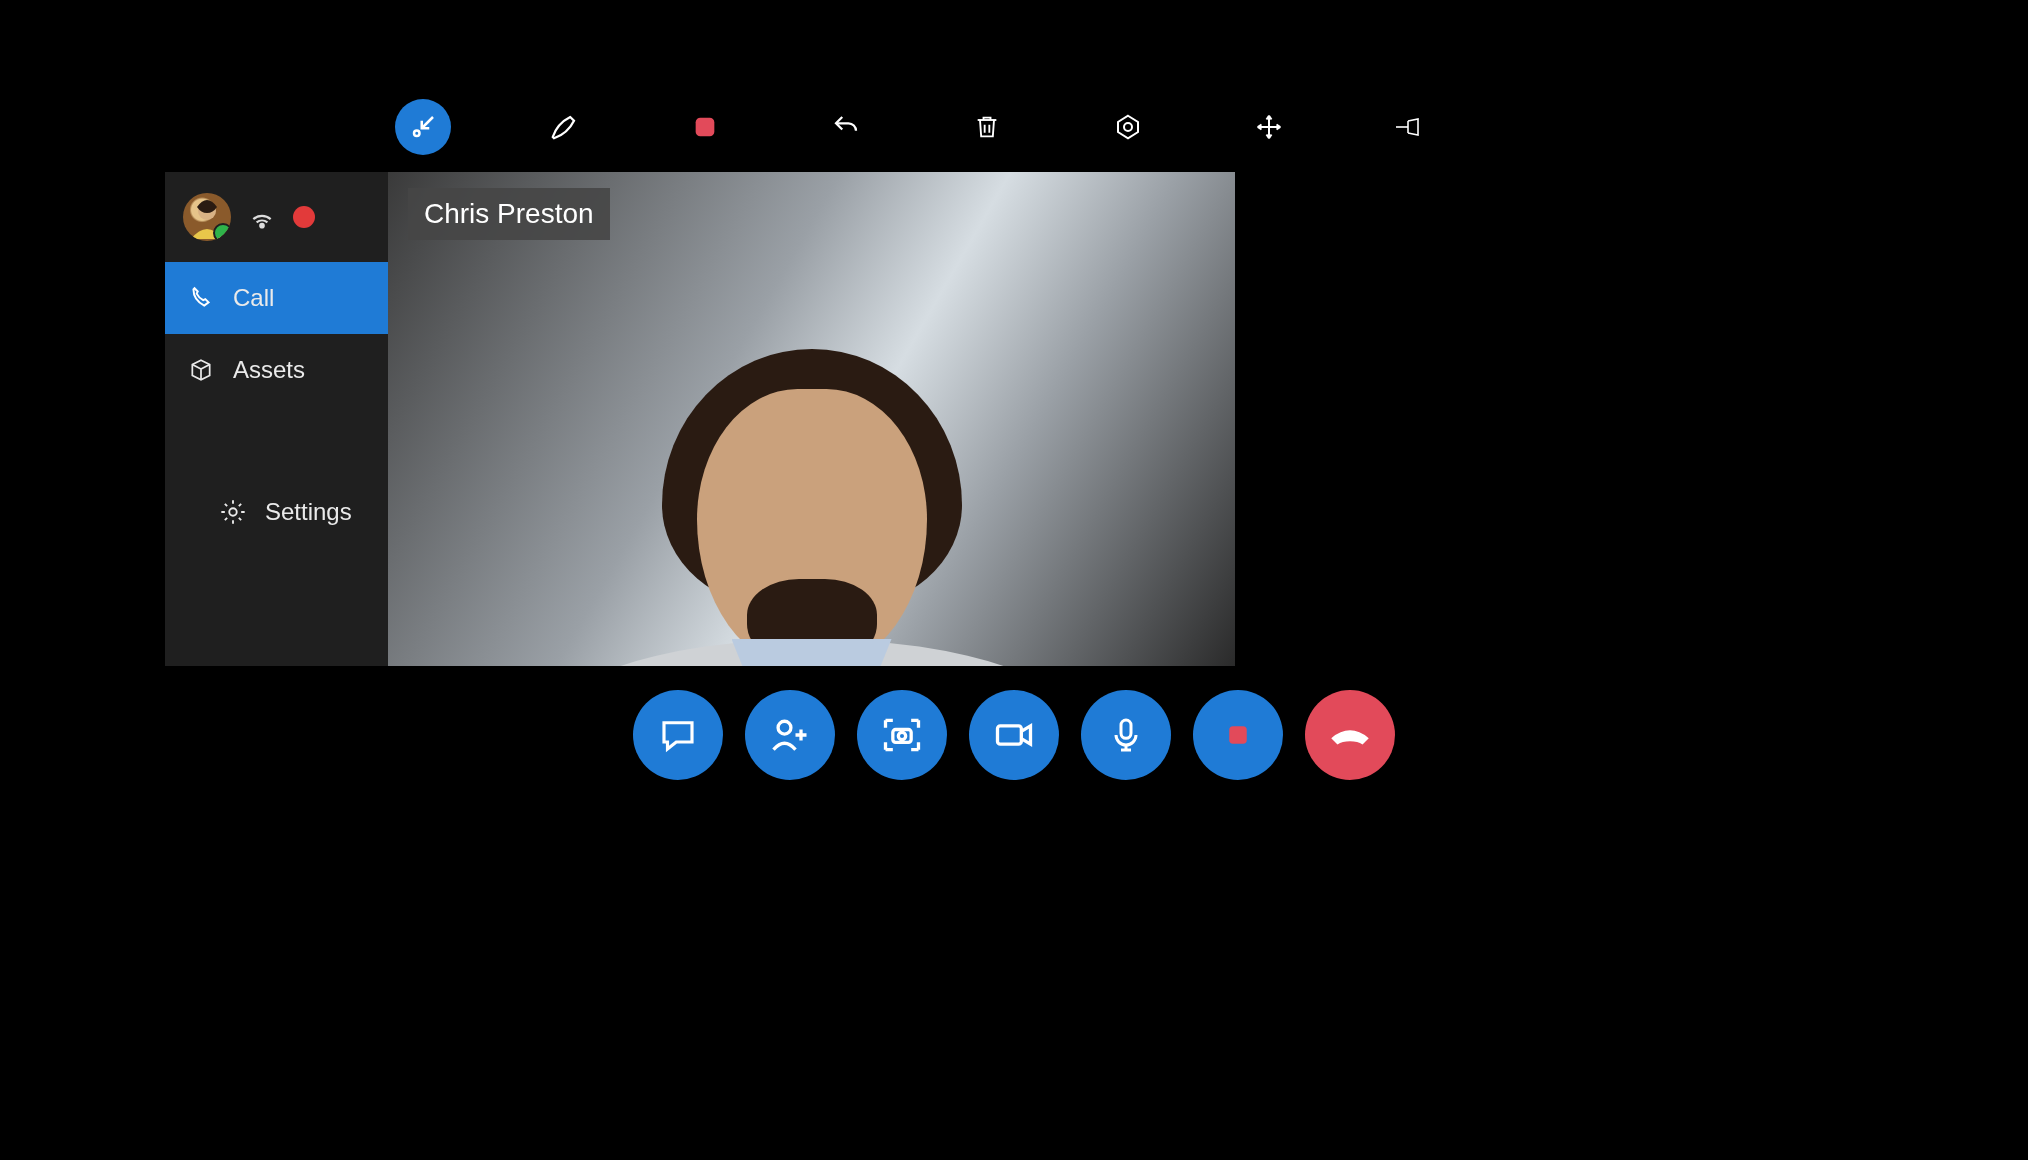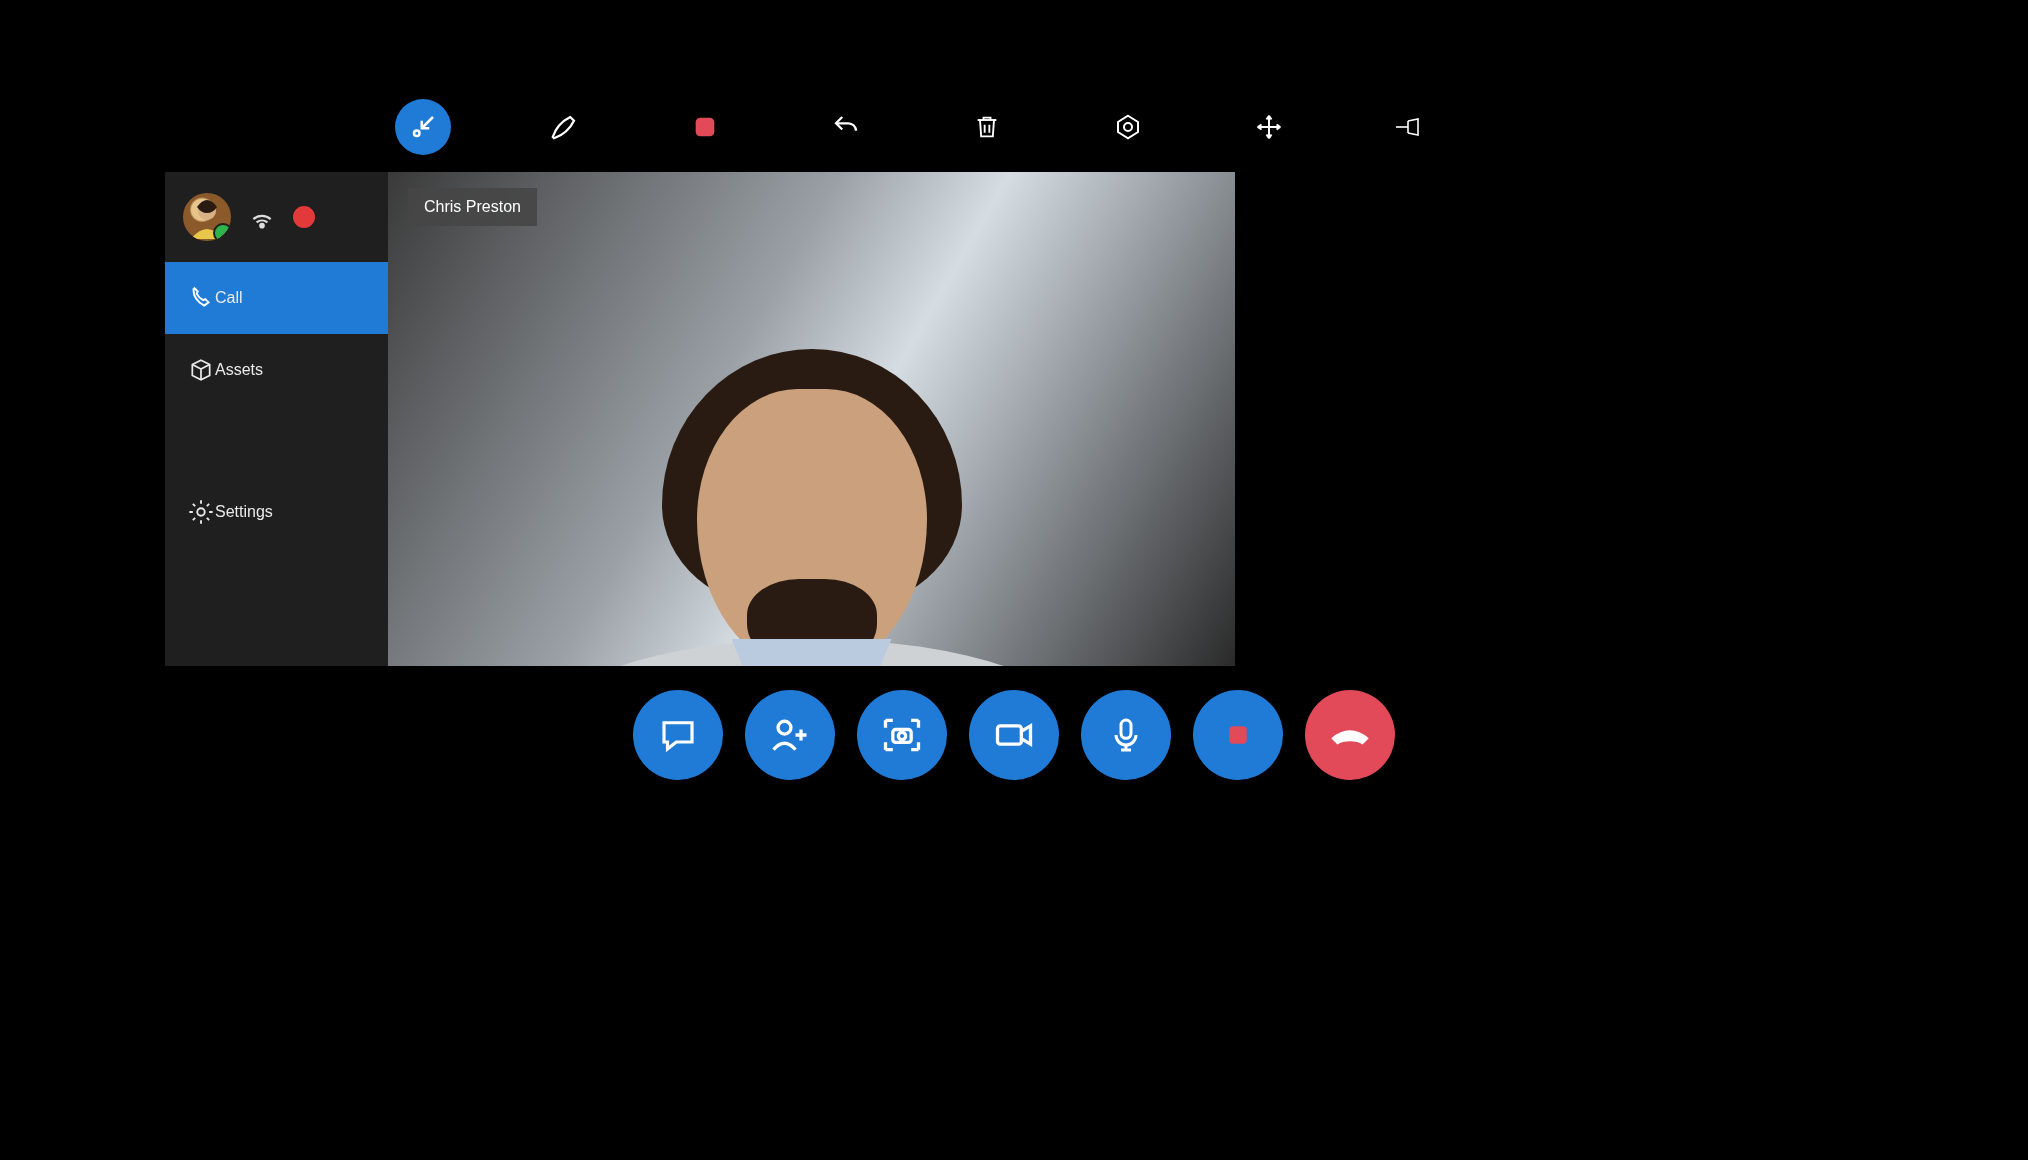--- a/index.html
+++ b/index.html
@@ -17,27 +17,27 @@
   .window { position: absolute; left: 165px; top: 172px; width: 1070px; height: 494px; display: flex; background: #1b1b1b; }
   .sidebar { width: 223px; background: #1f1f1f; display: flex; flex-direction: column; }
   .sidebar-header { height: 90px; display: flex; align-items: center; gap: 18px; padding-left: 18px; }
   .avatar { position: relative; width: 48px; height: 48px; border-radius: 50%; background: radial-gradient(circle at 40% 35%, #e6c48a 0 25%, #8a5a2b 30% 100%); overflow: hidden; }
   .avatar::after { content: ""; position: absolute; right: -2px; bottom: -2px; width: 16px; height: 16px; background: #2fb34a; border: 2px solid #1f1f1f; border-radius: 50%; }
   .avatar svg { position: absolute; inset: 0; }
   .wifi-icn { width: 26px; height: 26px; }
   .rec-dot { width: 22px; height: 22px; border-radius: 50%; background: #e23a3a; }
 
   .nav { display: flex; flex-direction: column; }
-  .nav-item { height: 72px; display: flex; align-items: center; padding-left: 22px; font-size: 16px; color: #eaeaea; cursor: pointer; }
+  .nav-item { height: 72px; display: flex; align-items: center; gap: 18px; padding-left: 22px; font-size: 24px; color: #eaeaea; cursor: pointer; }
   .nav-item.active { background: #1f7bd6; }
   .nav-item .icn { width: 28px; height: 28px; display: flex; align-items: center; justify-content: center; }
-  .nav-bottom { margin-top: auto; }
+  .nav-bottom { margin-top: auto; margin-left: 32px; }
 
   .video-area { position: relative; flex: 1; background: linear-gradient(120deg, #3a3a3a 0%, #9aa0a6 40%, #d6dde2 55%, #9aa0a6 70%, #2a2a2a 100%); overflow: hidden; }
-  .name-badge { position: absolute; top: 16px; left: 20px; background: rgba(70,70,70,0.9); padding: 10px 16px; font-size: 16px; color: #fff; }
+  .name-badge { position: absolute; top: 16px; left: 20px; background: rgba(70,70,70,0.9); padding: 10px 16px; font-size: 28px; color: #fff; }
   
   .person { position: absolute; left: 50%; top: 52%; transform: translate(-50%,-40%); }
   .torso { width: 560px; height: 300px; background: #cfd2d5; border-radius: 60% 60% 10% 10% / 40% 40% 10% 10%; position: absolute; left: 50%; top: 210px; transform: translateX(-50%); }
   .collar { width: 160px; height: 120px; background: #bacbe0; position: absolute; left: 50%; top: 210px; transform: translateX(-50%); clip-path: polygon(0 0, 100% 0, 70% 100%, 30% 100%); }
   .head { width: 230px; height: 280px; background: #caa17c; border-radius: 45% 45% 48% 48% / 48% 48% 55% 55%; position: absolute; left: 50%; top: -40px; transform: translateX(-50%); }
   .hair { width: 300px; height: 260px; background: #2a1b12; border-radius: 50% 50% 40% 40% / 60% 60% 40% 40%; position: absolute; left: 50%; top: -80px; transform: translateX(-50%); }
   .beard { width: 130px; height: 90px; background: #2a1b12; border-radius: 40% 40% 50% 50%; position: absolute; left: 50%; top: 150px; transform: translateX(-50%); }
 
   
   .call-bar { position: absolute; top: 690px; left: 0; width: 100%; display: flex; justify-content: center; gap: 22px; }

